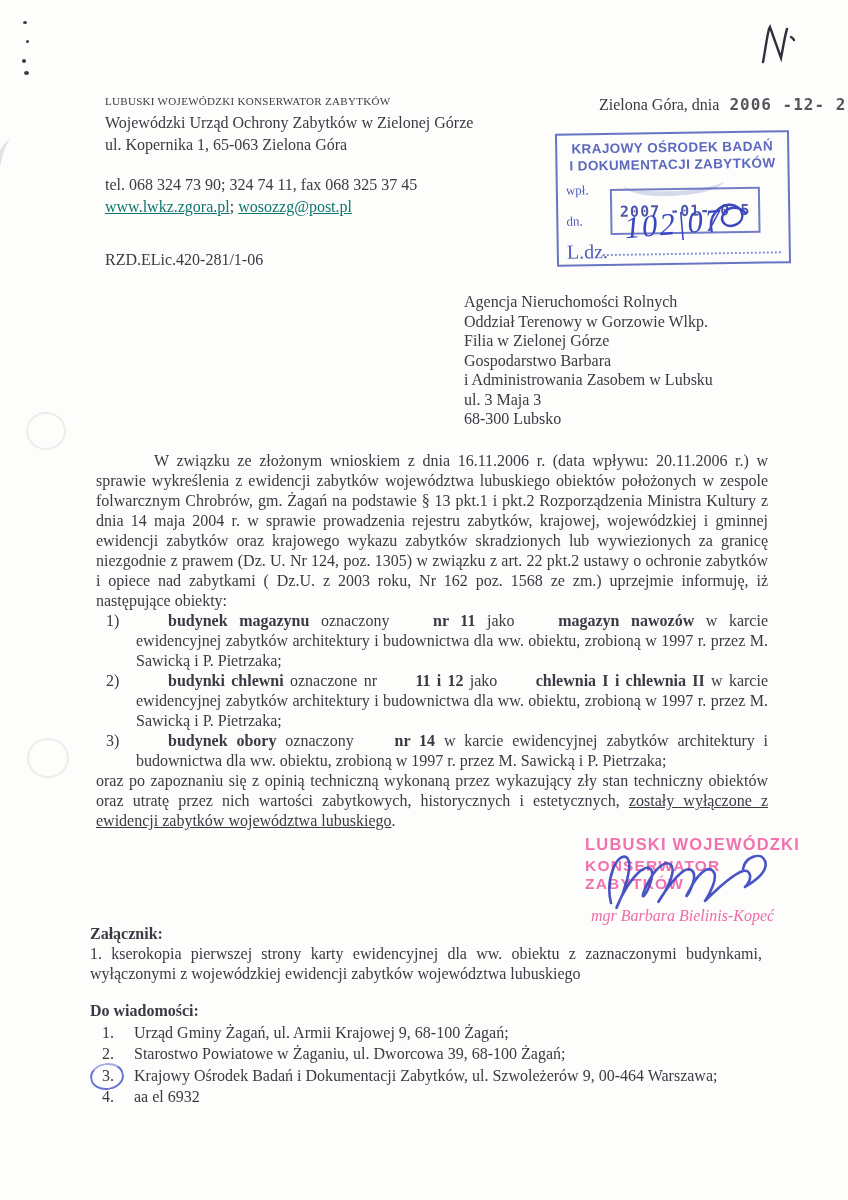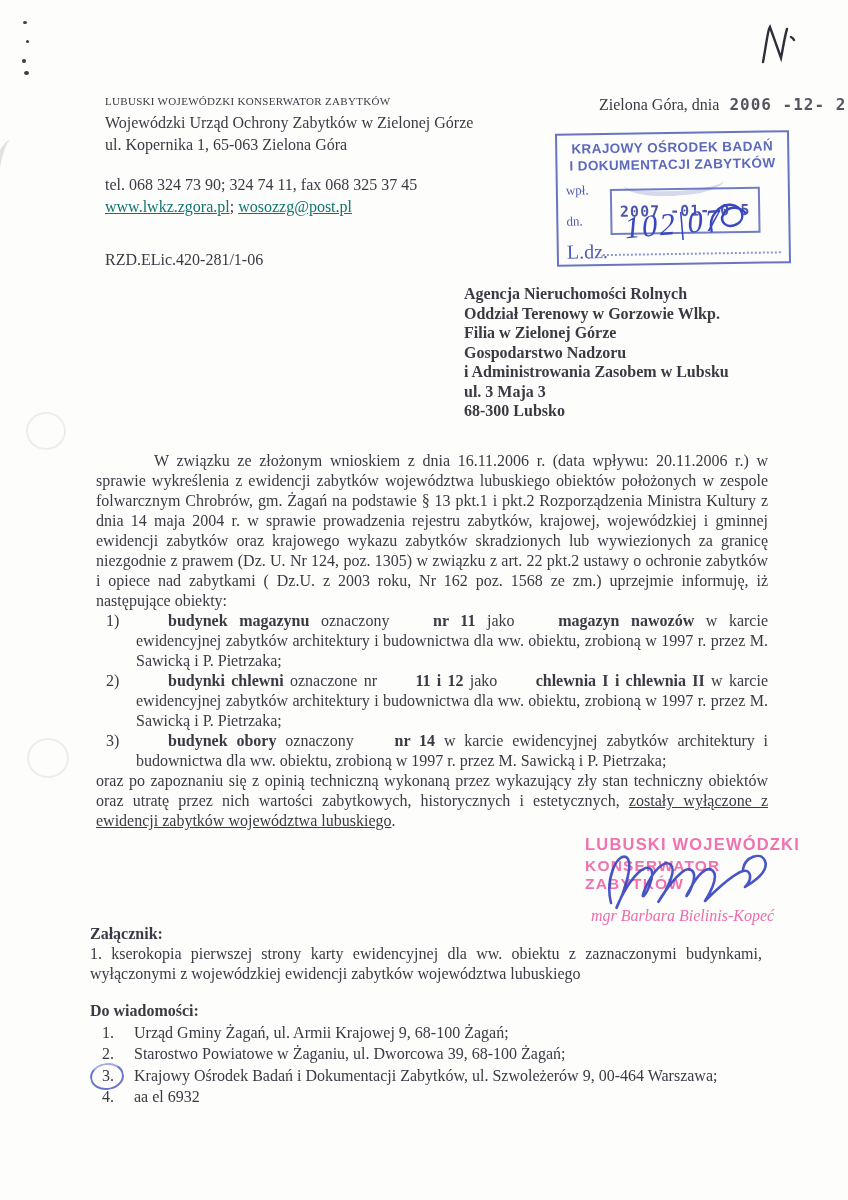--- a/index.html
+++ b/index.html
@@ -46,22 +46,22 @@
   .ldz-dots { position:absolute; left:44px; top:103px; width:178px;
     border-bottom:2px dotted rgba(79,93,184,.65); height:18px; }
   .ldz-hand {
     position:absolute; left:66px; top:72px; color:#3947c0;
     font-size:31px; font-style:italic; font-family:"Liberation Serif", serif;
     transform:rotate(-4deg); letter-spacing:2px; white-space:nowrap;
   }
   .ldz-flourish { position:absolute; left:148px; top:66px; }
   
   .reference { position:absolute; left:105px; top:251px; font-size:16px; }
-  .recipient { position:absolute; left:464px; top:284px; font-size:16px;
-    font-weight:700; line-height:19.5px; }
+  .recipient { position:absolute; left:464px; top:292px; font-size:16px;
+    font-weight:400; line-height:19.5px; }
   
   .body-text { position:absolute; left:96px; top:451px; width:672px;
     font-size:16px; line-height:20px; text-align:justify; }
   .p1 { text-indent:58px; }
   .list-item { position:relative; padding-left:40px; }
   .list-num { position:absolute; left:10px; }
   .b { font-weight:700;margin-left:32px; }
   .u { text-decoration:underline; }
   
   .conservator-stamp { position:absolute; left:585px; top:835px; width:240px;
@@ -138,21 +138,21 @@
       </svg>
     </div>
   </div>
 
   <div class="reference">RZD.ELic.420-281/1-06</div>
 
   <div class="recipient">
     <div>Agencja Nieruchomości Rolnych</div>
     <div>Oddział Terenowy w Gorzowie Wlkp.</div>
     <div>Filia w Zielonej Górze</div>
-    <div>Gospodarstwo Nadzoru</div>
+    <div>Gospodarstwo Barbara</div>
     <div>i Administrowania Zasobem w Lubsku</div>
     <div>ul. 3 Maja 3</div>
     <div>68-300 Lubsko</div>
   </div>
 
   <div class="body-text">
     <p class="p1">W związku ze złożonym wnioskiem z dnia 16.11.2006 r. (data wpływu: 20.11.2006 r.) w sprawie wykreślenia z ewidencji zabytków województwa lubuskiego obiektów położonych w zespole folwarcznym Chrobrów, gm. Żagań na podstawie § 13 pkt.1 i pkt.2 Rozporządzenia Ministra Kultury z dnia 14 maja 2004 r. w sprawie prowadzenia rejestru zabytków, krajowej, wojewódzkiej i gminnej ewidencji zabytków oraz krajowego wykazu zabytków skradzionych lub wywiezionych za granicę niezgodnie z prawem (Dz. U. Nr 124, poz. 1305) w związku z art. 22 pkt.2 ustawy o ochronie zabytków i opiece nad zabytkami ( Dz.U. z 2003 roku, Nr 162 poz. 1568 ze zm.) uprzejmie informuję, iż następujące obiekty:</p>
     <div class="list-item">
       <span class="list-num">1)</span>
       <span><span class="b">budynek magazynu</span><span>  oznaczony </span><span class="b">nr 11</span><span> jako </span><span class="b">magazyn nawozów</span><span> w karcie ewidencyjnej zabytków architektury i budownictwa dla ww. obiektu, zrobioną w 1997 r. przez M. Sawicką i P. Pietrzaka;</span></span>

